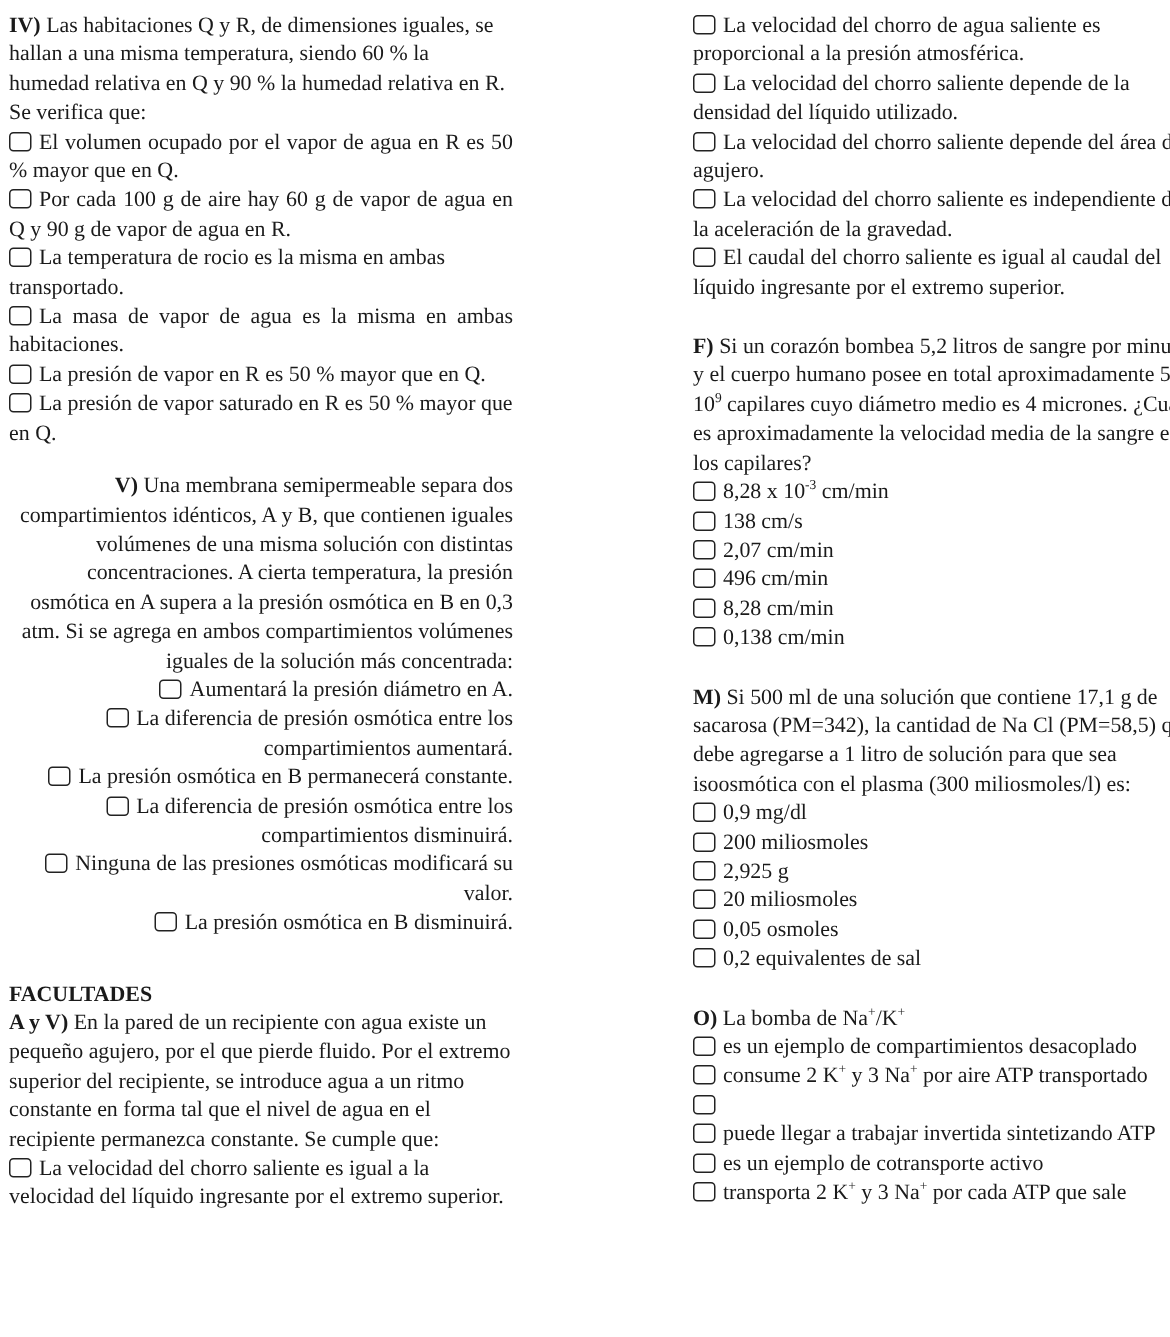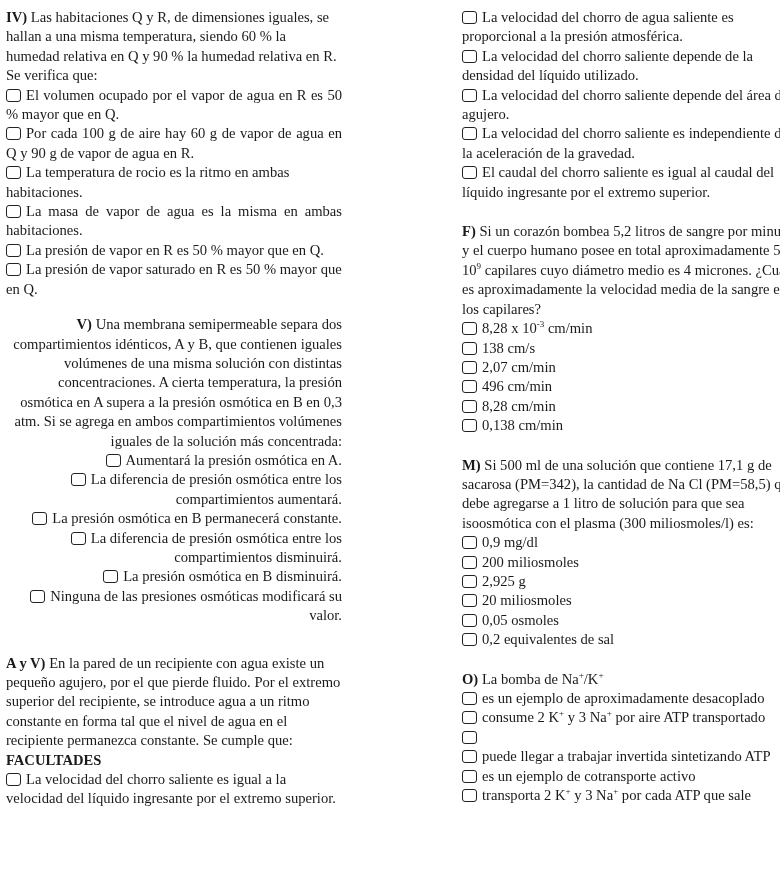--- a/index.html
+++ b/index.html
@@ -19,39 +19,39 @@
 </style>
 </head>
 <body>
 
 <div class="col col-left">
 
   <div class="q">
     <p class="stem"><span class="bold">IV)</span> <span>Las habitaciones Q y R, de dimensiones iguales, se hallan a una misma temperatura, siendo 60 % la humedad relativa en Q y 90 % la humedad relativa en R. Se verifica que:</span></p>
     <p class="opt just"><span class="cb"></span><span>El volumen ocupado por el vapor de agua en R es 50 % mayor que en Q.</span></p>
     <p class="opt just"><span class="cb"></span><span>Por cada 100 g de aire hay 60 g de vapor de agua en Q y 90 g de vapor de agua en R.</span></p>
-    <p class="opt"><span class="cb"></span><span>La temperatura de rocio es la ritmo en ambas habitaciones.</span></p>
+    <p class="opt"><span class="cb"></span><span>La temperatura de rocio es la misma en ambas transportado.</span></p>
     <p class="opt just"><span class="cb"></span><span>La masa de vapor de agua es la misma en ambas habitaciones.</span></p>
     <p class="opt"><span class="cb"></span><span>La presión de vapor en R es 50 % mayor que en Q.</span></p>
     <p class="opt"><span class="cb"></span><span>La presión de vapor saturado en R es 50 % mayor que en Q.</span></p>
   </div>
 
   <div class="q" style="margin-top:16px;text-align:right;">
     <p class="stem"><span class="bold">V)</span> <span>Una membrana semipermeable separa dos compartimientos idénticos, A y B, que contienen iguales volúmenes de una misma solución con distintas concentraciones. A cierta temperatura, la presión osmótica en A supera a la presión osmótica en B en 0,3 atm. Si se agrega en ambos compartimientos volúmenes iguales de la solución más concentrada:</span></p>
-    <p class="opt"><span class="cb"></span><span>Aumentará la presión osmótica en A.</span></p>
+    <p class="opt"><span class="cb"></span><span>Aumentará la presión diámetro en A.</span></p>
     <p class="opt"><span class="cb"></span><span>La diferencia de presión osmótica entre los compartimientos aumentará.</span></p>
     <p class="opt"><span class="cb"></span><span>La presión osmótica en B permanecerá constante.</span></p>
     <p class="opt"><span class="cb"></span><span>La diferencia de presión osmótica entre los compartimientos disminuirá.</span></p>
+    <p class="opt"><span class="cb"></span><span>Ninguna de las presiones osmóticas modificará su valor.</span></p>
     <p class="opt"><span class="cb"></span><span>La presión osmótica en B disminuirá.</span></p>
-    <p class="opt"><span class="cb"></span><span>Ninguna de las presiones osmóticas modificará su valor.</span></p>
   </div>
 
   <div class="q" style="margin-top:28px;">
+    <p class="stem bold">FACULTADES</p>
     <p class="stem"><span class="bold">A y V)</span> <span>En la pared de un recipiente con agua existe un pequeño agujero, por el que pierde fluido. Por el extremo superior del recipiente, se introduce agua a un ritmo constante en forma tal que el nivel de agua en el recipiente permanezca constante. Se cumple que:</span></p>
-    <p class="stem bold">FACULTADES</p>
     <p class="opt"><span class="cb"></span><span>La velocidad del chorro saliente es igual a la velocidad del líquido ingresante por el extremo superior.</span></p>
   </div>
 </div>
 
 <div class="col col-right">
 
   <div class="q">
     <p class="opt"><span class="cb"></span><span>La velocidad del chorro de agua saliente es proporcional a la presión atmosférica.</span></p>
     <p class="opt"><span class="cb"></span><span>La velocidad del chorro saliente depende de la densidad del líquido utilizado.</span></p>
     <p class="opt"><span class="cb"></span><span>La velocidad del chorro saliente depende del área del agujero.</span></p>
@@ -74,20 +74,20 @@
     <p class="opt"><span class="cb"></span><span>0,9 mg/dl</span></p>
     <p class="opt"><span class="cb"></span><span>200 miliosmoles</span></p>
     <p class="opt"><span class="cb"></span><span>2,925 g</span></p>
     <p class="opt"><span class="cb"></span><span>20 miliosmoles</span></p>
     <p class="opt"><span class="cb"></span><span>0,05 osmoles</span></p>
     <p class="opt"><span class="cb"></span><span>0,2 equivalentes de sal</span></p>
   </div>
 
   <div class="q" style="margin-top:20px;">
     <p class="stem"><span class="bold">O)</span> <span>La bomba de Na</span><sup>+</sup><span>/K</span><sup>+</sup></p>
-    <p class="opt"><span class="cb"></span><span>es un ejemplo de aproximadamente desacoplado</span></p>
+    <p class="opt"><span class="cb"></span><span>es un ejemplo de compartimientos desacoplado</span></p>
     <p class="opt"><span class="cb"></span><span>consume 2 K</span><sup>+</sup><span> y 3 Na</span><sup>+</sup><span> por aire ATP transportado</span></p>
     <p class="opt"><span class="cb"></span></p>
     <p class="opt"><span class="cb"></span><span>puede llegar a trabajar invertida sintetizando ATP</span></p>
     <p class="opt"><span class="cb"></span><span>es un ejemplo de cotransporte activo</span></p>
     <p class="opt"><span class="cb"></span><span>transporta 2 K</span><sup>+</sup><span> y 3 Na</span><sup>+</sup><span> por cada ATP que sale</span></p>
   </div>
 </div>
 
 </body></html>

